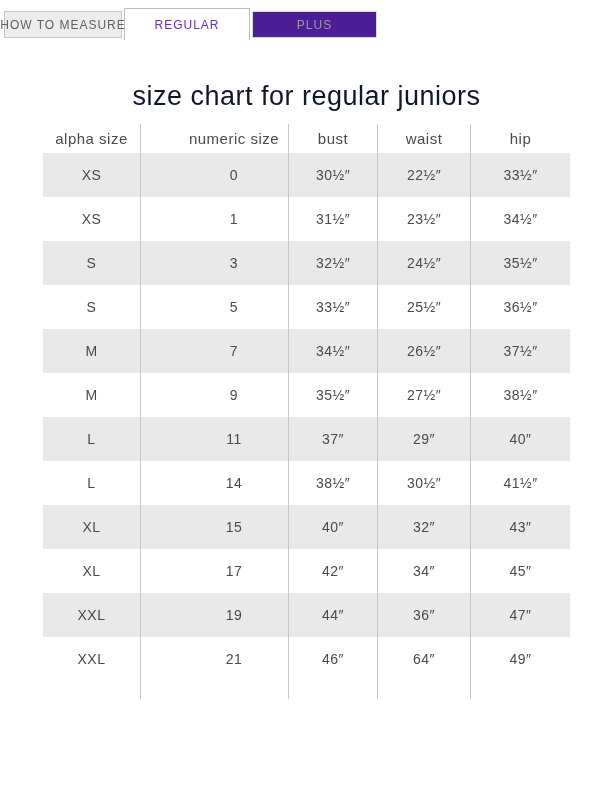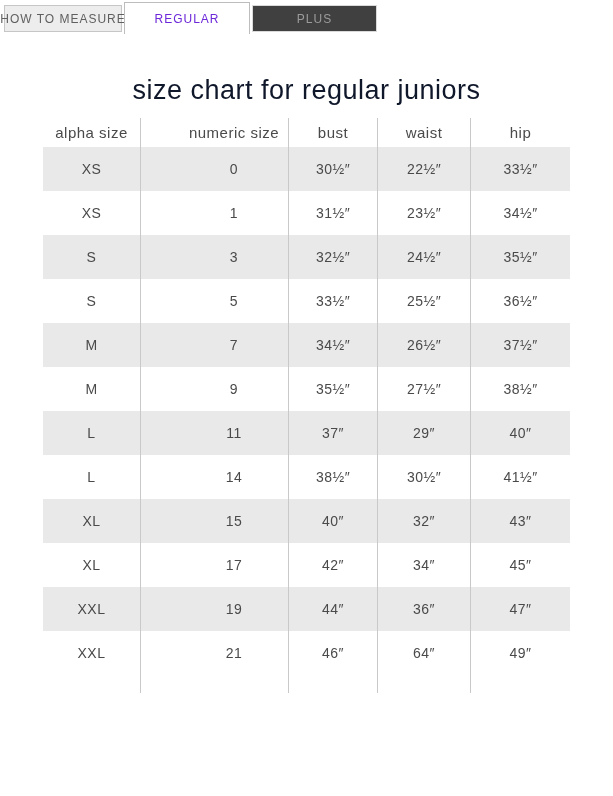--- a/index.html
+++ b/index.html
@@ -11,21 +11,21 @@
     font-family: "Liberation Sans", sans-serif;
     overflow: hidden;
   }
   .page { width: 613px; height: 796px; background: #fff; }
 
   
   .tabbar {
     display: flex;
     align-items: flex-start;
     padding-left: 4px;
-    padding-top: 2px;
+    padding-top: 8px;
     height: 34px;
   }
   .tab {
     box-sizing: border-box;
     display: flex;
     align-items: center;
     justify-content: center;
     height: 27px;
     margin-top: 3px;
     width: 118px;
@@ -43,21 +43,21 @@
     width: 126px;
     margin-left: 2px;
     margin-right: 2px;
     background: #ffffff;
     border: 1px solid #bdbdbd;
     border-bottom: none;
     color: #6d28d9;
   }
   .tab.plus {
     width: 125px;
-    background: #404040;
+    background: #4c1d95;
     border-color: #dadada;
     color: #9b9b9b;
   }
 
   
   .title {
     text-align: center;
     font-size: 27px;
     font-weight: 300;
     color: #0f172a;

